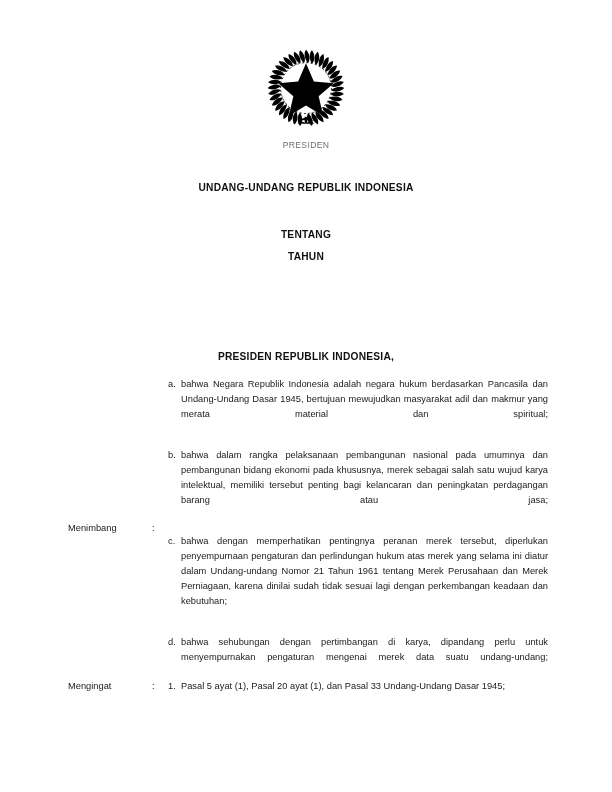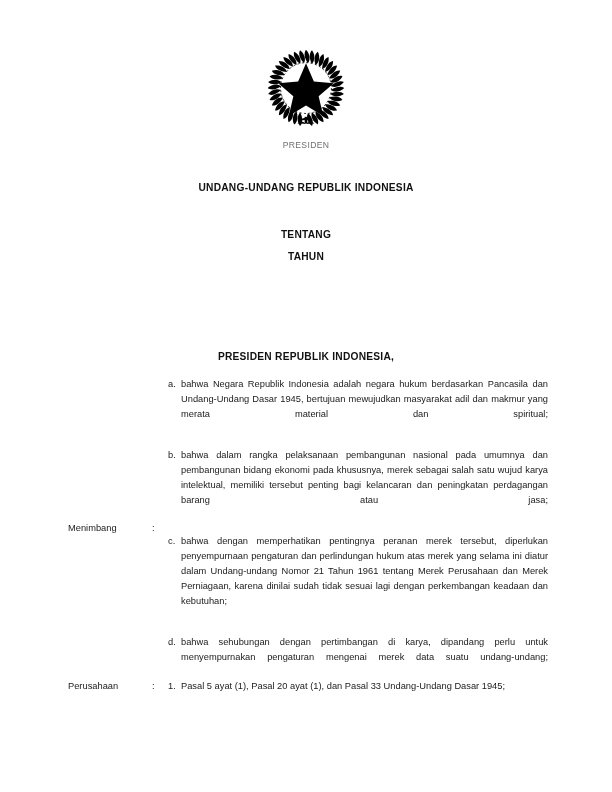--- a/index.html
+++ b/index.html
@@ -293,21 +293,21 @@
 
       <div class="item">
         <span class="item-marker">d.</span>
         <span class="item-text">bahwa sehubungan dengan pertimbangan di karya, dipandang perlu untuk menyempurnakan pengaturan mengenai merek data suatu undang-undang;</span>
       </div>
 
     </div>
   </div>
 
   <div class="clause-row row-mengingat">
-    <div class="lbl">Perusahaan</div>
+    <div class="lbl">Mengingat</div>
     <div class="colon">:</div>
     <div class="items no-justify">
 
       <div class="item">
         <span class="item-marker">1.</span>
         <span class="item-text">Pasal  5 ayat (1), Pasal  20 ayat (1), dan Pasal  33 Undang-Undang Dasar 1945;</span>
       </div>
 
     </div>
   </div>

